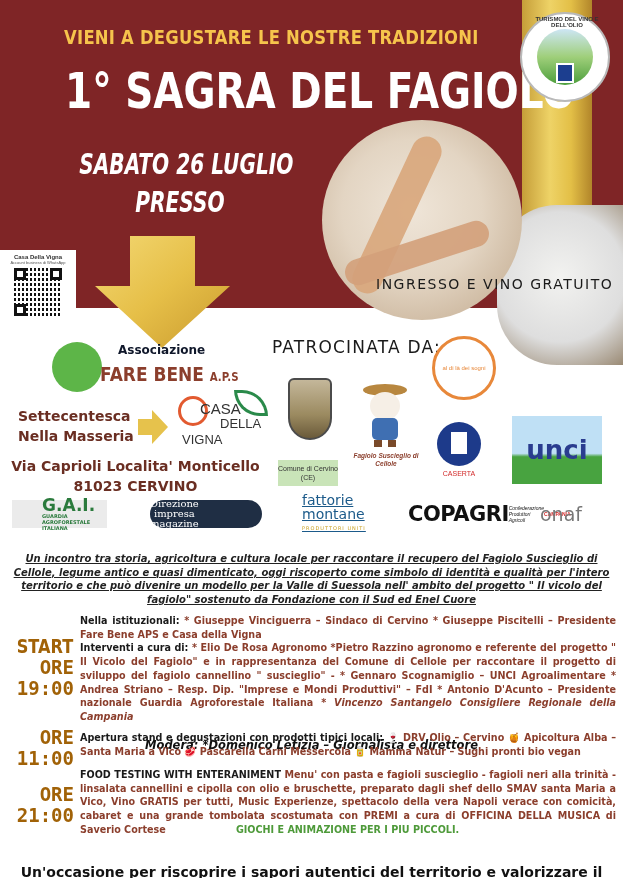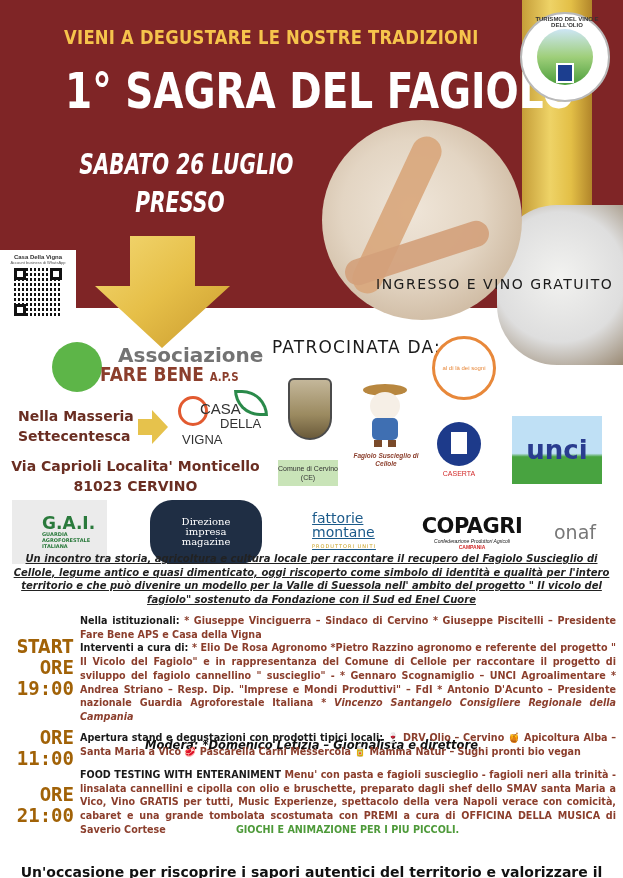--- a/index.html
+++ b/index.html
@@ -49,21 +49,21 @@
   .qr-code { width: 48px; height: 48px; margin: 0 auto; background:
     repeating-linear-gradient(0deg, #111 0 3px, #fff 3px 5px),
     #fff; position: relative; }
   .qr-code::before { content: ""; position: absolute; inset: 0;
     background: repeating-linear-gradient(90deg, transparent 0 2px, #fff 2px 4px); }
   .qr-corner { position: absolute; width: 12px; height: 12px; border: 3px solid #111; background: #fff; z-index: 2; }
 
   .gold-arrow { position: absolute; left: 95px; top: 236px; width: 135px; height: 112px; }
 
   .assoc-logo { position: absolute; left: 52px; top: 342px; width: 50px; height: 50px; border-radius: 50%; background: #5db548; }
-  .assoc-name1 { position: absolute; left: 118px; top: 343px; font-family: "DejaVu Sans", sans-serif; font-weight: bold; font-size: 20px; color: #737373; }
+  .assoc-name1 { position: absolute; left: 118px; top: 343px; font-family: "DejaVu Sans", sans-serif; font-weight: bold; font-size: 12px; color: #0f172a; }
   .assoc-name2 { position: absolute; left: 100px; top: 362px; font-family: "DejaVu Sans", sans-serif; font-weight: bold; font-size: 20px; color: #8b3e2c; transform: scaleX(0.85); transform-origin: left; white-space: nowrap; }
   .assoc-aps { font-size: 12px; }
 
   .patrocinata { position: absolute; left: 272px; top: 337px; font-family: "DejaVu Sans", sans-serif; font-size: 17px; color: #1a1a1a; letter-spacing: 1.2px; }
 
   .venue1 { position: absolute; left: 18px; top: 406px; font-family: "DejaVu Sans", sans-serif; font-weight: bold; font-size: 14px; color: #6a2e22; line-height: 20px; }
   .venue-arrow { position: absolute; left: 138px; top: 410px; width: 30px; height: 34px; }
   .casa-vigna { position: absolute; left: 178px; top: 390px; width: 92px; height: 66px; }
   .casa-vigna .c-circle { position: absolute; left: 0; top: 6px; width: 30px; height: 30px; border: 3px solid #e25a30; border-radius: 50%; }
   .casa-vigna .c-t1 { position: absolute; left: 22px; top: 10px; font-size: 15px; color: #333; }
@@ -74,29 +74,29 @@
 
   .logo-box { position: absolute; display: flex; align-items: center; justify-content: center; text-align: center; }
   .cervino-crest { left: 288px; top: 378px; width: 44px; height: 62px; border-radius: 6px 6px 22px 22px; background: linear-gradient(180deg, #c4b79a 0%, #9b8a60 60%, #6a5a3a 100%); border: 2px solid #4b4b4b; }
   .cervino-label { left: 278px; top: 460px; width: 60px; height: 26px; background: #c9e4b8; font-size: 7px; color: #333; line-height: 9px; }
   .fagiolo-mascot { left: 350px; top: 378px; width: 70px; height: 70px; }
   .fagiolo-label { left: 348px; top: 452px; width: 76px; font-size: 6.5px; font-weight: bold; font-style: italic; color: #8b3e2c; line-height: 8px; display: block; }
   .aldila-logo { left: 432px; top: 336px; width: 64px; height: 64px; border-radius: 50%; background: #fff; border: 3px solid #e8883a; }
   .asso-logo { left: 425px; top: 410px; width: 68px; height: 70px; }
   .unci-logo { left: 512px; top: 416px; width: 90px; height: 68px; background: linear-gradient(180deg, #bfe0f5 0%, #bfe0f5 55%, #48a340 60%, #48a340 100%); }
 
-  .sponsor { position: absolute; top: 500px; height: 64px; display: flex; align-items: center; justify-content: center; }
+  .sponsor { position: absolute; top: 500px; height: 28px; display: flex; align-items: center; }
   .gai { left: 12px; width: 95px; background: #ebebeb; }
   .gai-text { font-family: "DejaVu Sans", sans-serif; font-weight: bold; font-size: 17px; color: #2a7a3c; margin-left: 30px; line-height: 16px; }
   .gai-sub { font-size: 5px; color: #2a7a3c; display: block; line-height: 6px; }
   .direzione { left: 150px; width: 112px; background: #1f2e44; border-radius: 22px; color: #ffffff; font-family: "DejaVu Serif", serif; font-size: 10px; line-height: 10px; }
   .fattorie { left: 276px; width: 110px; }
   .fattorie-text { font-family: "DejaVu Sans", sans-serif; font-size: 14px; color: #1b5a8a; line-height: 14px; text-align: left; margin-left: 26px; text-decoration: underline; }
   .fattorie-sub { font-size: 5px; color: #c9a020; letter-spacing: 1px; display: block; }
-  .copagri { left: 408px; width: 128px; flex-direction: column; }
+  .copagri { left: 408px; width: 128px; flex-direction: row; }
   .copagri-text { font-family: "DejaVu Sans", sans-serif; font-weight: bold; font-size: 21px; color: #111; letter-spacing: -0.5px; }
   .copagri-sub { font-size: 5px; font-style: italic; color: #111; }
   .copagri-region { font-size: 5px; font-weight: bold; color: #d22a2a; }
   .onaf { left: 540px; width: 70px; }
   .onaf-text { font-family: "DejaVu Sans", sans-serif; font-size: 19px; color: #777; }
 
   .intro { position: absolute; left: 6px; top: 552px; width: 611px; text-align: center;
     font-family: "DejaVu Sans", sans-serif; font-style: italic; font-weight: bold; font-size: 10px;
     color: #222; line-height: 13.5px; text-decoration: underline; }
 
@@ -165,22 +165,22 @@
 <div class="assoc-logo"></div>
 <div class="assoc-name1">Associazione</div>
 <div class="assoc-name2">
   <span>FARE BENE</span>
   <span class="assoc-aps">A.P.S</span>
 </div>
 
 <div class="patrocinata">PATROCINATA DA:</div>
 
 <div class="venue1">
+  <div>Settecentesca</div>
   <div>Nella  Masseria</div>
-  <div>Settecentesca</div>
 </div>
 <svg class="venue-arrow" viewBox="0 0 30 34">
   <polygon points="0,9 14,9 14,0 30,17 14,34 14,25 0,25" fill="#e6c24c"></polygon>
 </svg>
 <div class="casa-vigna">
   <div class="c-circle"></div>
   <div class="c-leaf"></div>
   <div class="c-t1">CASA</div>
   <div class="c-t2">DELLA</div>
   <div class="c-t3">VIGNA</div>

